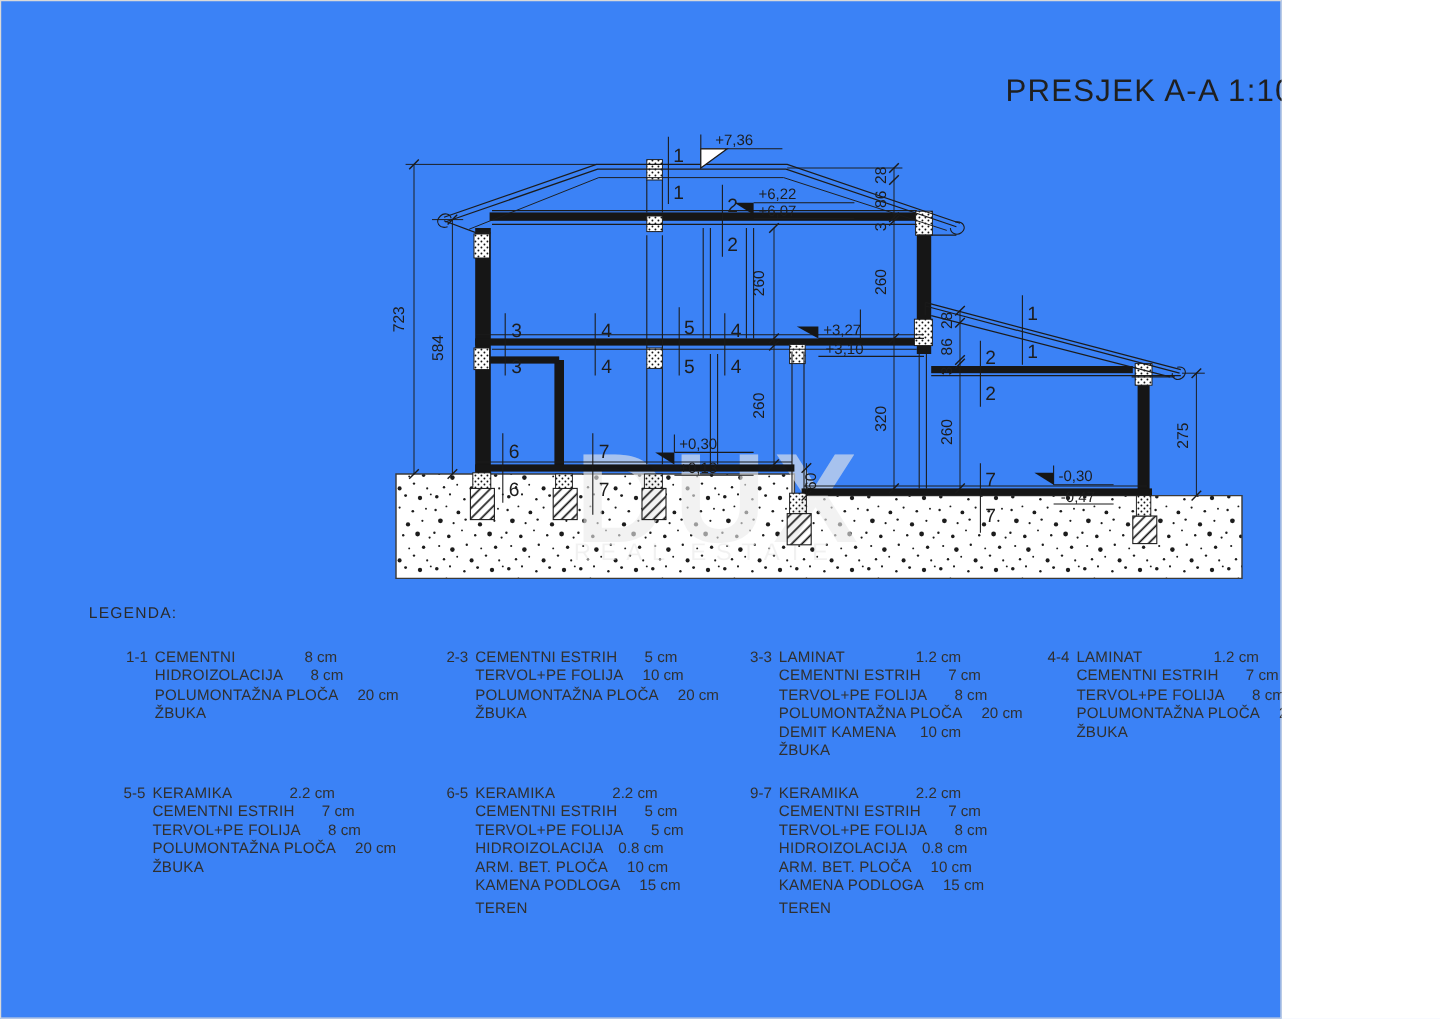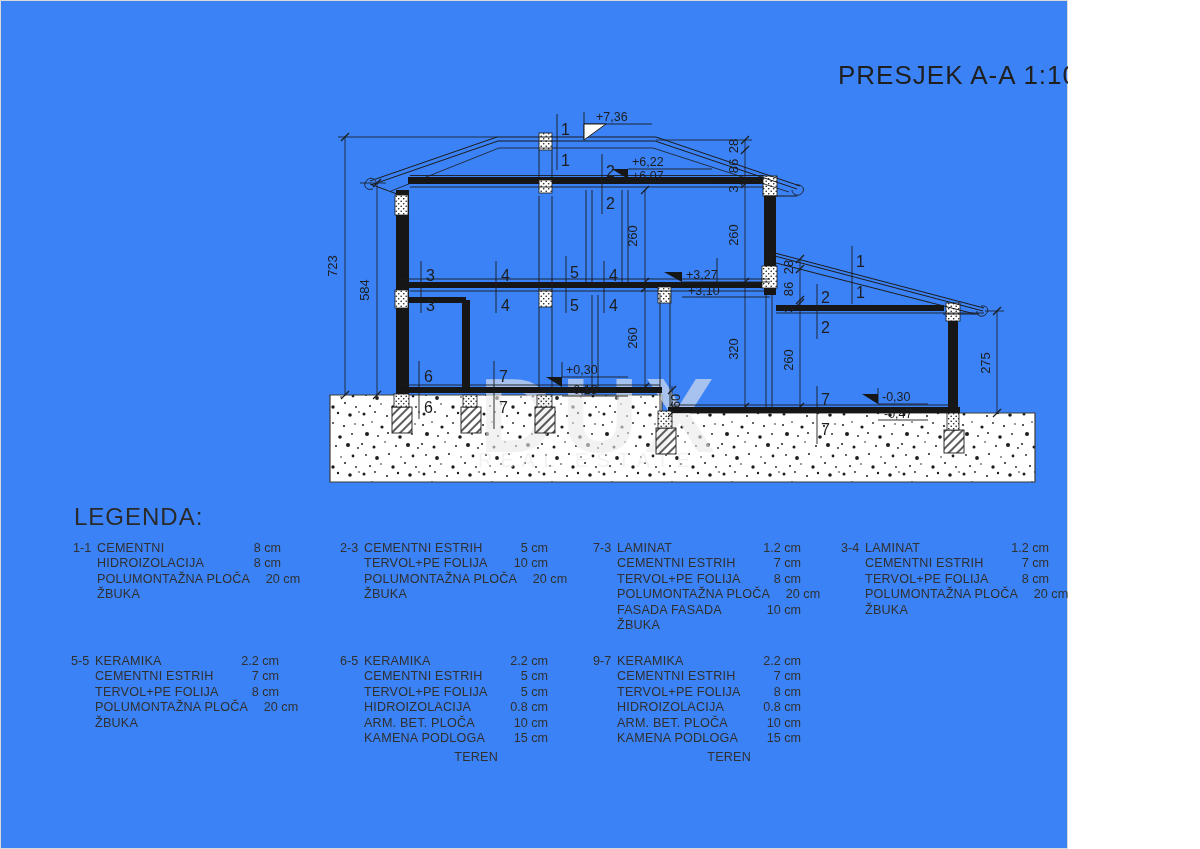--- a/index.html
+++ b/index.html
@@ -6,25 +6,25 @@
   .page{
     position:relative;width:1068px;height:849px;background:#3b82f6;
     font-family:"Liberation Sans", sans-serif;color:#222;overflow:hidden;
     box-shadow:inset 0 0 0 1px #d9d9d9;
   }
   .title{
     position:absolute;left:838px;top:60px;font-size:26px;letter-spacing:1px;
     color:#1f1f1f;white-space:nowrap;
   }
   .legend-heading{
-    position:absolute;left:74px;top:503px;font-size:24px;letter-spacing:1px;color:#2a2a2a;
+    position:absolute;left:74px;top:503px;font-size:13px;letter-spacing:1px;color:#2a2a2a;
   }
   .lblock{position:absolute;width:208px;font-size:12.6px;color:#303030;}
-  .lrow{display:flex;line-height:15.4px;}
-  .lrow.gap{margin-top:4px;text-align:right;}
+  .lrow{display:flex;line-height:15.4px;margin-left:32px;}
+  .lrow.gap{margin-top:4px;}
   .lref{width:24px;flex:none;}
   .lname{flex:1;padding-right:4px;letter-spacing:.2px;white-space:nowrap;}
   .lsize{width:46px;flex:none;text-align:right;white-space:nowrap;}
   svg{position:absolute;left:0;top:0;}
   svg text{font-family:"Liberation Sans", sans-serif;}
   .dimt{font-size:13px;fill:#1d1d1d;}
   .reft{font-size:16px;fill:#1d1d1d;}
   .elevt{font-size:12.5px;fill:#1d1d1d;}
 </style>
 </head>
@@ -278,53 +278,53 @@
         <span class="lsize">20 cm</span>
       </div>
       <div class="lrow">
         <span class="lref"></span>
         <span class="lname">ŽBUKA</span>
         <span class="lsize"></span>
       </div>
     </div>
   <div class="lblock" style="left:593px;top:541px">
       <div class="lrow">
-        <span class="lref">7-3</span>
+        <span class="lref">3-3</span>
         <span class="lname">LAMINAT</span>
         <span class="lsize">1.2 cm</span>
       </div>
       <div class="lrow">
         <span class="lref"></span>
         <span class="lname">CEMENTNI ESTRIH</span>
         <span class="lsize">7 cm</span>
       </div>
       <div class="lrow">
         <span class="lref"></span>
         <span class="lname">TERVOL+PE FOLIJA</span>
         <span class="lsize">8 cm</span>
       </div>
       <div class="lrow">
         <span class="lref"></span>
         <span class="lname">POLUMONTAŽNA PLOČA</span>
         <span class="lsize">20 cm</span>
       </div>
       <div class="lrow">
         <span class="lref"></span>
-        <span class="lname">FASADA FASADA</span>
+        <span class="lname">DEMIT KAMENA</span>
         <span class="lsize">10 cm</span>
       </div>
       <div class="lrow">
         <span class="lref"></span>
         <span class="lname">ŽBUKA</span>
         <span class="lsize"></span>
       </div>
     </div>
   <div class="lblock" style="left:841px;top:541px">
       <div class="lrow">
-        <span class="lref">3-4</span>
+        <span class="lref">4-4</span>
         <span class="lname">LAMINAT</span>
         <span class="lsize">1.2 cm</span>
       </div>
       <div class="lrow">
         <span class="lref"></span>
         <span class="lname">CEMENTNI ESTRIH</span>
         <span class="lsize">7 cm</span>
       </div>
       <div class="lrow">
         <span class="lref"></span>

